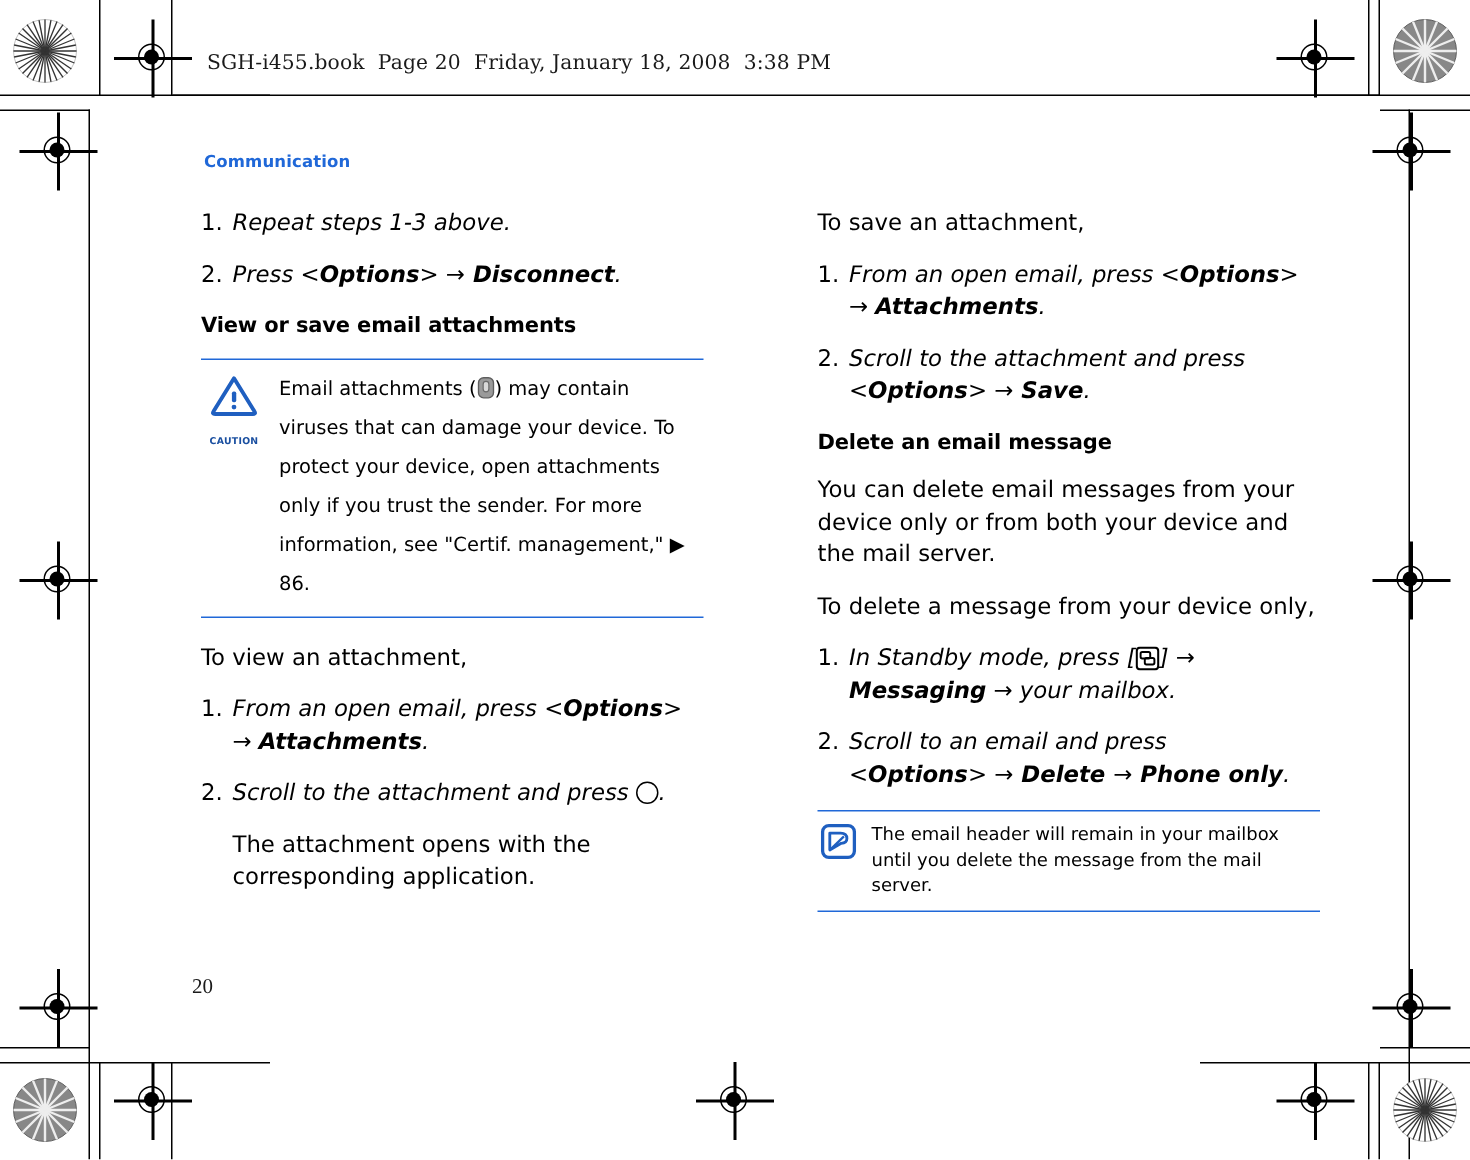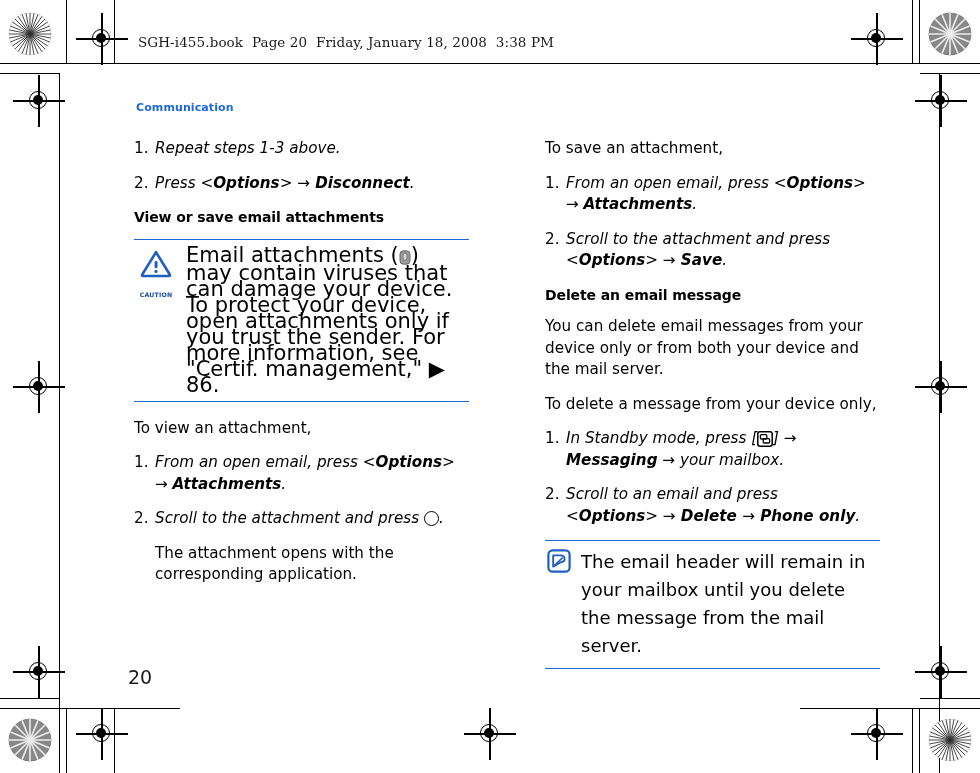--- a/index.html
+++ b/index.html
@@ -139,27 +139,27 @@
   
   .callout {
     position: relative;
     border-top: 1.6px solid #2068d8;
     border-bottom: 1.6px solid #2068d8;
     padding: 7px 0 8px 0;
     margin: 4px 0 16px 0;
   }
   .callout .c-body {
     padding-left: 52px;
-    font-size: 21px;
-    line-height: 16px;
+    font-size: 13px;
+    line-height: 26px;
   }
   .callout.note .c-body {
     padding-left: 36px;
-    line-height: 28px;
-    font-size: 18px;
+    line-height: 17px;
+    font-size: 12px;
   }
   .callout .c-icon {
     position: absolute;
     left: 2px;
     top: 9px;
   }
   .callout.note .c-icon {
     left: 2px;
     top: 8px;
   }
@@ -192,23 +192,24 @@
   .menu-key {
     display: inline-block;
     vertical-align: -3.5px;
     width: 16px;
     height: 16px;
   }
 
   .page-number {
     position: absolute;
     left: 128px;
-    top: 666px;
-    font-size: 19px;
+    top: 651px;
+    font-size: 14px;
     color: #1a1a1a;
+    font-family: Liberation Serif, serif;
   }
 </style>
 </head>
 <body>
 
 <div>
 
   <div class="crop-line" style="left:0px;  top:63px;  width:180px; height:1.4px;"></div>
   <div class="crop-line" style="left:66px; top:0px;   width:1.4px; height:64px;"></div>
   <div class="crop-line" style="left:114px;top:0px;   width:1.4px; height:64px;"></div>

